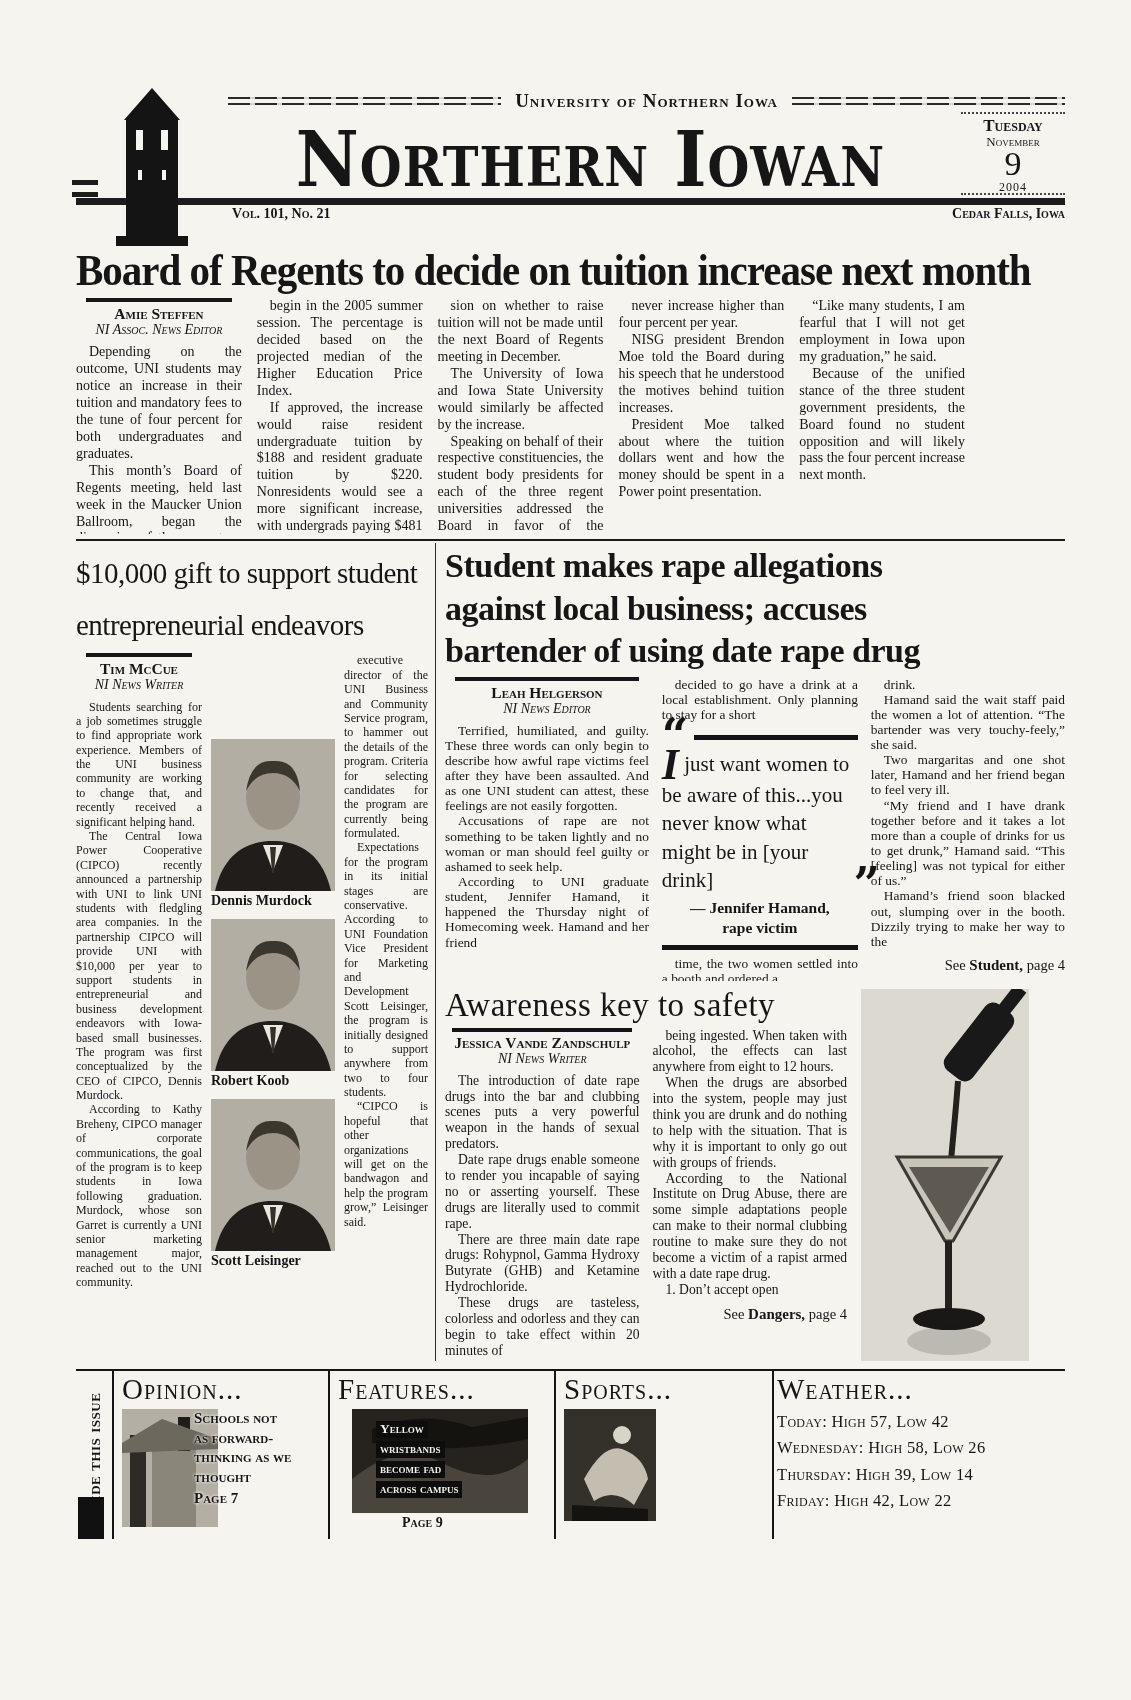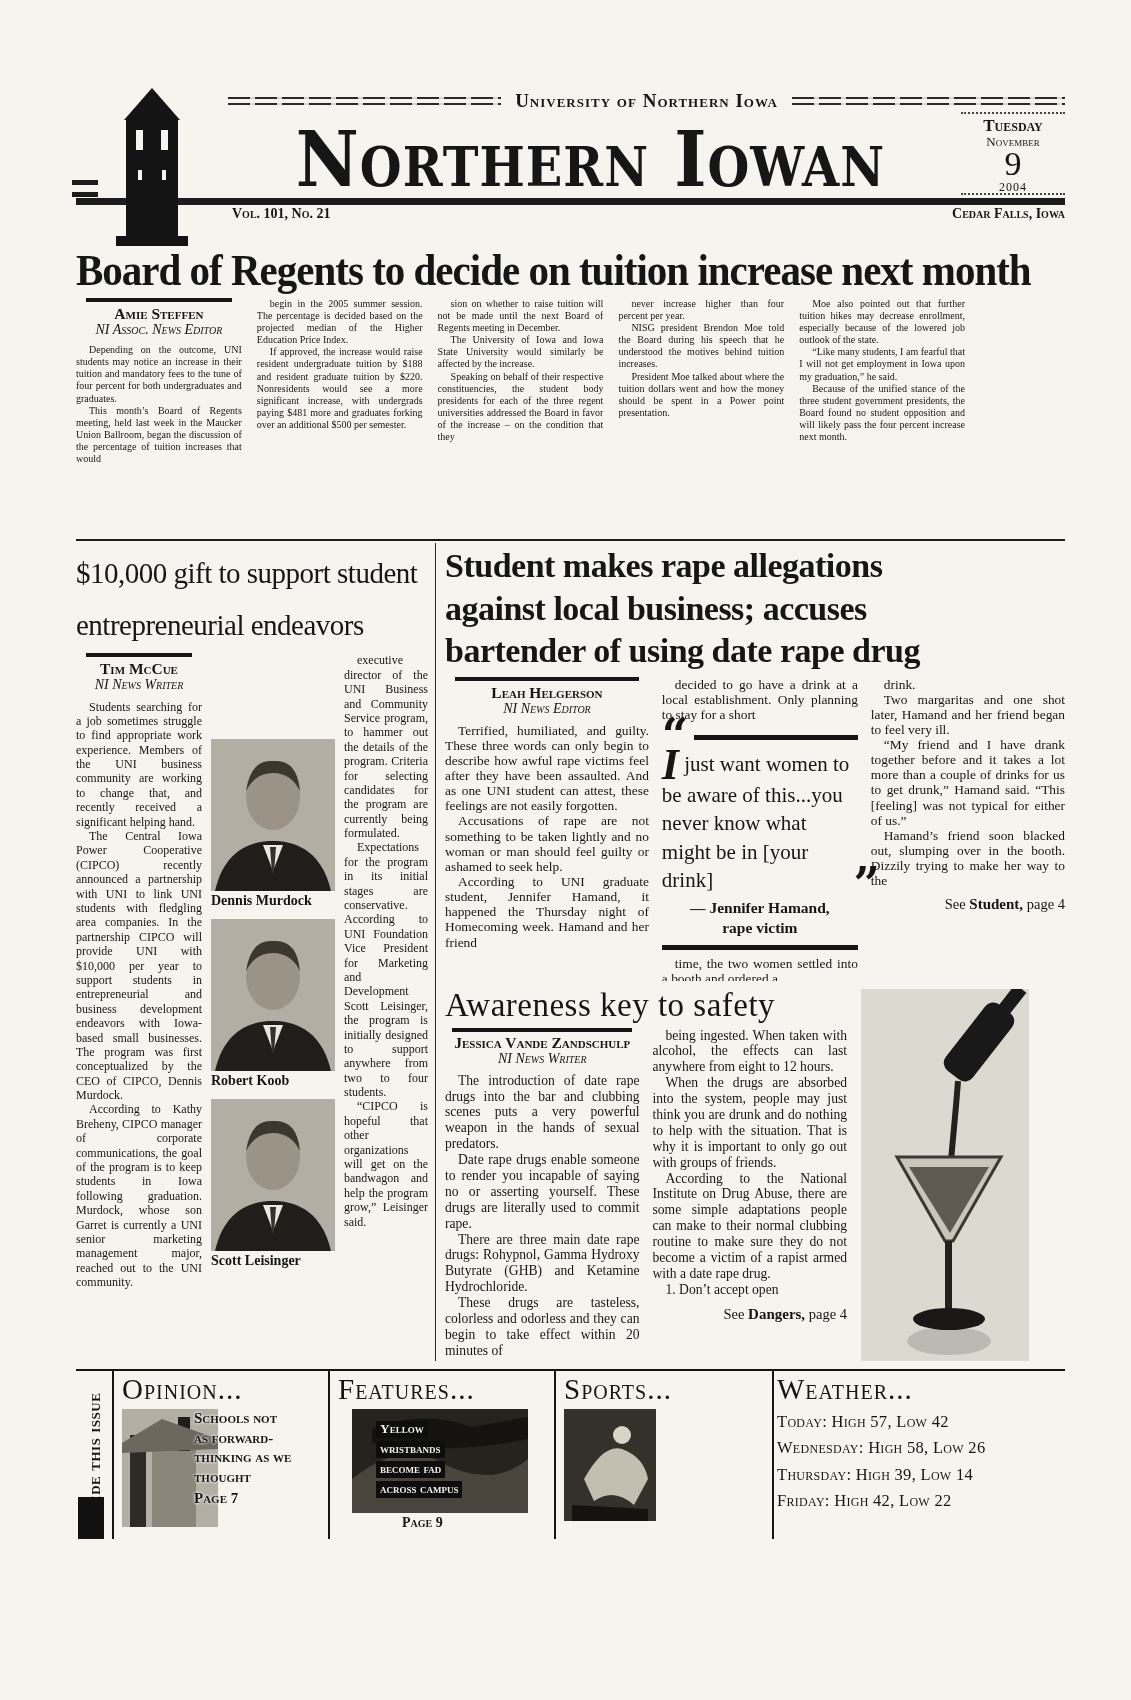--- a/index.html
+++ b/index.html
@@ -30,21 +30,21 @@
     font-size:14px;padding:1px 0 0 156px;}
   
   .main-headline{font-size:41px;font-weight:bold;letter-spacing:-1px;margin:4px 0 6px;
     white-space:nowrap;transform:scaleY(1.08);transform-origin:top left;}
   .byline{text-align:center;margin:0 6px 6px;}
   .byline-rule{height:4px;background:#161616;margin:0 4px 3px;}
   .byline-name{font-variant:small-caps;font-weight:bold;font-size:15.5px;line-height:1.1;}
   .byline-role{font-variant:small-caps;font-style:italic;font-size:14px;line-height:1.15;}
   .main-story{display:flex;gap:15px;height:236px;overflow:hidden;padding-right:100px;}
   .ms-col{flex:1;overflow:hidden;}
-  p.para{margin:0;text-indent:13px;text-align:justify;font-size:10px;line-height:1.21;hyphens:auto;}
+  p.para{margin:0;text-indent:13px;text-align:justify;font-size:14px;line-height:1.21;hyphens:auto;}
   .sect-rule{height:2px;background:#1c1c1c;margin:5px 0 0;}
   
   .stories{display:flex;height:818px;overflow:hidden;margin-top:2px;}
   .left-story{width:352px;flex:none;padding-right:7px;overflow:hidden;}
   .gift-headline{font-size:29px;font-weight:500;line-height:1.8;margin:4px 0 2px;letter-spacing:-.5px;white-space:nowrap;}
   .gift-cols{display:flex;gap:9px;}
   .gift-colA{width:126px;flex:none;overflow:hidden;}
   .gift-colA p.para,.gift-colC p.para{font-size:12px;line-height:1.2;}
   .gift-photos{width:124px;flex:none;padding-top:86px;}
   .headshot{margin:0 0 10px;}
@@ -163,21 +163,20 @@
         <p class="para">sion on whether to raise tuition will not be made until the next Board of Regents meeting in December.</p>
         <p class="para">The University of Iowa and Iowa State University would similarly be affected by the increase.</p>
         <p class="para">Speaking on behalf of their respective constituencies, the student body presidents for each of the three regent universities addressed the Board in favor of the increase – on the condition that they</p>
       </div>
     <div class="ms-col">
         <p class="para">never increase higher than four percent per year.</p>
         <p class="para">NISG president Brendon Moe told the Board during his speech that he understood the motives behind tuition increases.</p>
         <p class="para">President Moe talked about where the tuition dollars went and how the money should be spent in a Power point presentation.</p>
       </div>
     <div class="ms-col">
-        <p class="para">Moe also pointed out that further tuition hikes may decrease enrollment, especially because of the lowered job outlook of the state.</p>
         <p class="para">“Like many students, I am fearful that I will not get employment in Iowa upon my graduation,” he said.</p>
         <p class="para">Because of the unified stance of the three student government presidents, the Board found no student opposition and will likely pass the four percent increase next month.</p>
       </div>
   </section>
 
   <div class="sect-rule"></div>
 
   <div class="stories">
 
     <section class="left-story">
@@ -276,20 +275,21 @@
               <div>rape victim</div>
             </div>
             <span class="pq-closequote">”</span>
             <div class="pq-rule-bottom"></div>
           </div>
           <p class="para">time, the two women settled into a booth and ordered a</p>
         </div>
         <div class="rs-col3">
           <div>
               <p class="para">drink.</p>
+              <p class="para">Hamand said the wait staff paid the women a lot of attention. “The bartender was very touchy-feely,” she said.</p>
               <p class="para">Two margaritas and one shot later, Hamand and her friend began to feel very ill.</p>
               <p class="para">“My friend and I have drank together before and it takes a lot more than a couple of drinks for us to get drunk,” Hamand said. “This [feeling] was not typical for either of us.”</p>
               <p class="para">Hamand’s friend soon blacked out, slumping over in the booth. Dizzily trying to make her way to the</p>
             </div>
           <div class="see-line"><span>See </span><b>Student,</b><span> page 4</span></div>
         </div>
       </div>
 
       <div class="rs-bottom">
         <section class="awareness">

